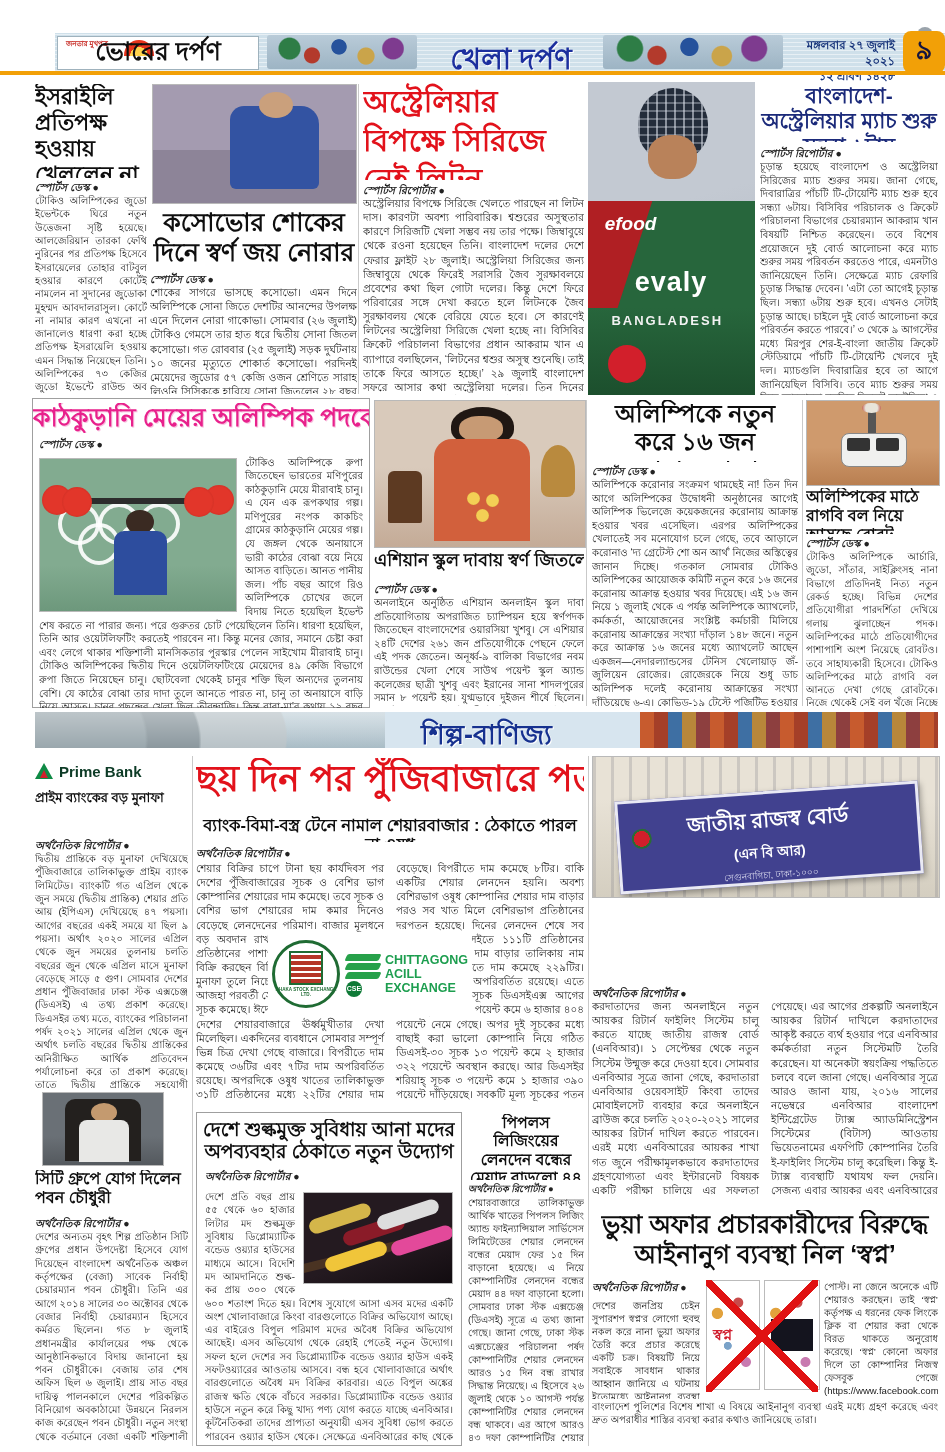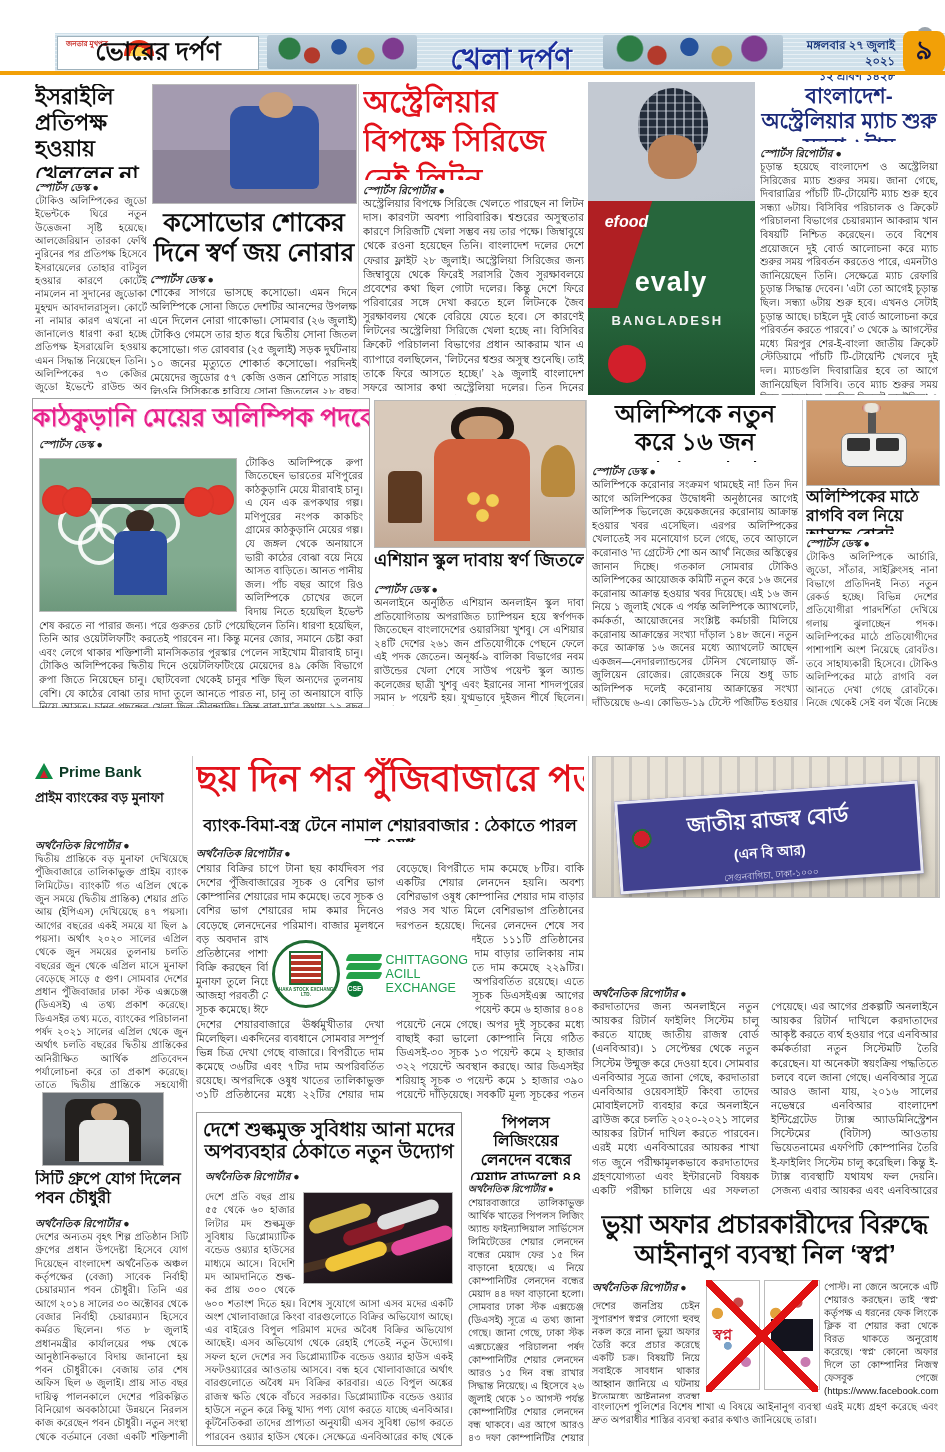--- a/index.html
+++ b/index.html
@@ -35,21 +35,21 @@
   .judo-bg{background:linear-gradient(180deg,#a49bb0 0 55%,#8d8498 55% 100%);}
   .judo-fig{position:absolute;left:38%;top:18%;width:44%;height:70%;background:#3353a2;border-radius:14px 18px 6px 6px;}
   .judo-head{position:absolute;left:52%;top:6%;width:17%;height:22%;background:#caa07c;border-radius:50%;}
   .liton-bg{background:linear-gradient(165deg,#c3c9d2 0 40%,#aab2bd 100%);}
   .helmet{position:absolute;left:30%;top:2%;width:42%;height:23%;background:#232c3a;border-radius:50% 50% 42% 42%;
           background-image:repeating-linear-gradient(90deg,rgba(220,225,235,.55) 0 2px,transparent 2px 9px),
                            repeating-linear-gradient(0deg,rgba(220,225,235,.35) 0 2px,transparent 2px 8px);}
   .face{position:absolute;left:36%;top:17%;width:29%;height:14%;background:#b9825a;border-radius:45%;}
   .jersey{position:absolute;left:0;top:38%;width:100%;height:62%;background:linear-gradient(180deg,#27663c 0 55%,#1c4f2d 100%);}
   .jersey .redpatch{position:absolute;left:-12%;top:0;width:40%;height:55%;background:#b01f23;transform:skewX(-18deg);}
-  .efood{position:absolute;left:10%;top:6%;font-style:italic;font-weight:bold;font-size:16px;color:#fff;}
+  .efood{position:absolute;left:10%;top:6%;font-style:italic;font-weight:bold;font-size:19px;color:#fff;}
   .evaly{position:absolute;left:28%;top:34%;font-weight:bold;font-size:27px;color:#fff;letter-spacing:1px;}
   .bdesh{position:absolute;left:14%;top:58%;font-weight:bold;font-size:13px;color:#f2f2f2;letter-spacing:2px;}
   .flagdot{position:absolute;left:12%;top:74%;width:38px;height:38px;border-radius:50%;background:#d21f2b;}
   .lift-bg{background:linear-gradient(180deg,#82ab90 0 70%,#6d987c 100%);}
   .ring{position:absolute;width:34px;height:34px;border:4px solid #fff;border-radius:50%;opacity:.9;}
   .bar{position:absolute;left:4%;top:26%;width:92%;height:6px;background:#2c2c2c;}
   .plate{position:absolute;width:30px;height:30px;border-radius:50%;background:radial-gradient(circle,#e2362a 0 60%,#b3271d 100%);}
   .lifter-head{position:absolute;left:44%;top:34%;width:14%;height:16%;background:#3a2a22;border-radius:50%;}
   .lifter-body{position:absolute;left:38%;top:48%;width:27%;height:42%;background:#2d4d9e;border-radius:10px 10px 0 0;}
   .girl-bg{background:linear-gradient(180deg,#d9cabb 0 45%,#c4ab97 100%);}
@@ -93,21 +93,21 @@
      repeating-linear-gradient(90deg,#c75b2e 0 14px,#a53f28 14px 28px,#3e6fa3 28px 42px,#b8873a 42px 56px,#8d3f3f 56px 70px),
      #9a6a43;}
   
   .pb-tri{width:0;height:0;border-left:9px solid transparent;border-right:9px solid transparent;border-bottom:16px solid #0f8a45;position:relative;}
   .pb-tri:after{content:"";position:absolute;left:-4px;top:7px;width:0;height:0;border-left:4px solid transparent;border-right:4px solid transparent;border-bottom:8px solid #d21f2b;}
   .pb-text{font-weight:bold;font-size:15px;color:#0d3b26;margin-left:6px;}
   .dse{width:62px;height:62px;border:3px solid #1f6b33;border-radius:50%;background:#fff;display:flex;align-items:center;justify-content:center;flex-direction:column;}
   .dse-core{width:30px;height:30px;background:repeating-linear-gradient(0deg,#b53528 0 4px,#fff 4px 6px),#b53528;border:2px solid #1f6b33;}
   .dse-txt{font-size:4.6px;color:#1f6b33;font-weight:bold;text-align:center;margin-top:2px;}
   .cse-stripe{width:34px;height:7px;background:#27a14a;border-radius:2px;transform:skewX(-24deg);margin:2px 0;}
-  .cse-txt{font-weight:normal;font-size:12.5px;color:#1d9e4f;line-height:1.12;}
+  .cse-txt{font-weight:bold;font-size:12.5px;color:#1d9e4f;line-height:1.12;}
   .cse-circ{width:16px;height:16px;border-radius:50%;background:#0f7a37;color:#fff;font-size:7px;font-weight:bold;
             display:flex;align-items:center;justify-content:center;margin-top:2px;}
   
   .shot{position:absolute;background:#fff;border:1px solid #bbb;
         background-image:radial-gradient(circle at 20% 30%,#e2a23c 0 6%,transparent 7%),
         radial-gradient(circle at 60% 20%,#c84b4b 0 5%,transparent 6%),
         radial-gradient(circle at 40% 60%,#7aa2c8 0 5%,transparent 6%),
         radial-gradient(circle at 75% 75%,#c87ab0 0 5%,transparent 6%);}
   .xover{position:absolute;inset:0;background:
      linear-gradient(45deg,transparent 47.5%,#e01212 47.5%,#e01212 52.5%,transparent 52.5%),
@@ -220,20 +220,25 @@
     <div class="robot-mast"></div>
     <div class="robot-ball"></div>
     <div class="robot-body"></div>
     <div class="robot-win"></div>
     <div class="robot-win2"></div>
   </div>
   <div class="abs hl" style="left:806px;top:488px;width:132px;height:46px;font-size:16px;">অলিম্পিকের মাঠে রাগবি বল নিয়ে আসছে রোবট</div>
   <div class="abs byline" style="left:806px;top:536px;">স্পোর্টস ডেস্ক ●</div>
   <div class="abs jtext" style="left:806px;top:550px;width:132px;height:156px;font-size:9.8px;">টোকিও অলিম্পিকে আর্চারি, জুডো, সাঁতার, সাইক্লিংসহ নানা বিভাগে প্রতিদিনই নিত্য নতুন রেকর্ড হচ্ছে। বিভিন্ন দেশের প্রতিযোগীরা পারদর্শিতা দেখিয়ে গলায় ঝুলাচ্ছেন পদক। অলিম্পিকের মাঠে প্রতিযোগীদের পাশাপাশি অংশ নিয়েছে রোবটও। তবে সাহায্যকারী হিসেবে। টোকিও অলিম্পিকের মাঠে রাগবি বল আনতে দেখা গেছে রোবটকে। নিজে থেকেই সেই বল খুঁজে নিচ্ছে রোবটটি। অলিম্পিকের টুইটার পেজ থেকে রোবটটির ছবি প্রকাশ করা হয়েছে। অনেকেই ছোট আকারের রোবটটির প্রশংসা করেছেন। একজন লিখেছেন, আমিও এরকম একটি রোবট চাই। এর আগে ইউরোর টুর্নামেন্টে বল বহন করতে দেখা গেছে ছোট আকারের গাড়িকে। একজন মন্তব্য করেছেন, রোবটটির তুলনায় ইউরোর সেই ফুটবল কারটিই বেশি ভালো ছিল!</div>
 
+  <div class="abs band" style="left:35px;top:712px;width:903px;height:36px;">
+    <div class="abs industry" style="left:0;top:0;width:350px;height:36px;"></div>
+    <div class="abs containers" style="left:605px;top:0;width:298px;height:36px;"></div>
+    <div class="abs band-label" style="left:0;top:2px;width:100%;text-align:center;">শিল্প-বাণিজ্য</div>
+  </div>
 
   <div class="vline" style="left:192px;top:756px;height:690px;"></div>
   <div class="vline" style="left:588px;top:756px;height:690px;"></div>
 
   <div class="abs" style="left:35px;top:758px;width:153px;height:26px;display:flex;align-items:center;">
     <div class="pb-tri"></div>
     <div class="pb-text">Prime Bank</div>
   </div>
   <div class="abs hl" style="left:35px;top:790px;width:153px;height:46px;font-size:13px;">প্রাইম ব্যাংকের বড় মুনাফা</div>
   <div class="abs byline" style="left:35px;top:838px;">অর্থনৈতিক রিপোর্টার ●</div>

